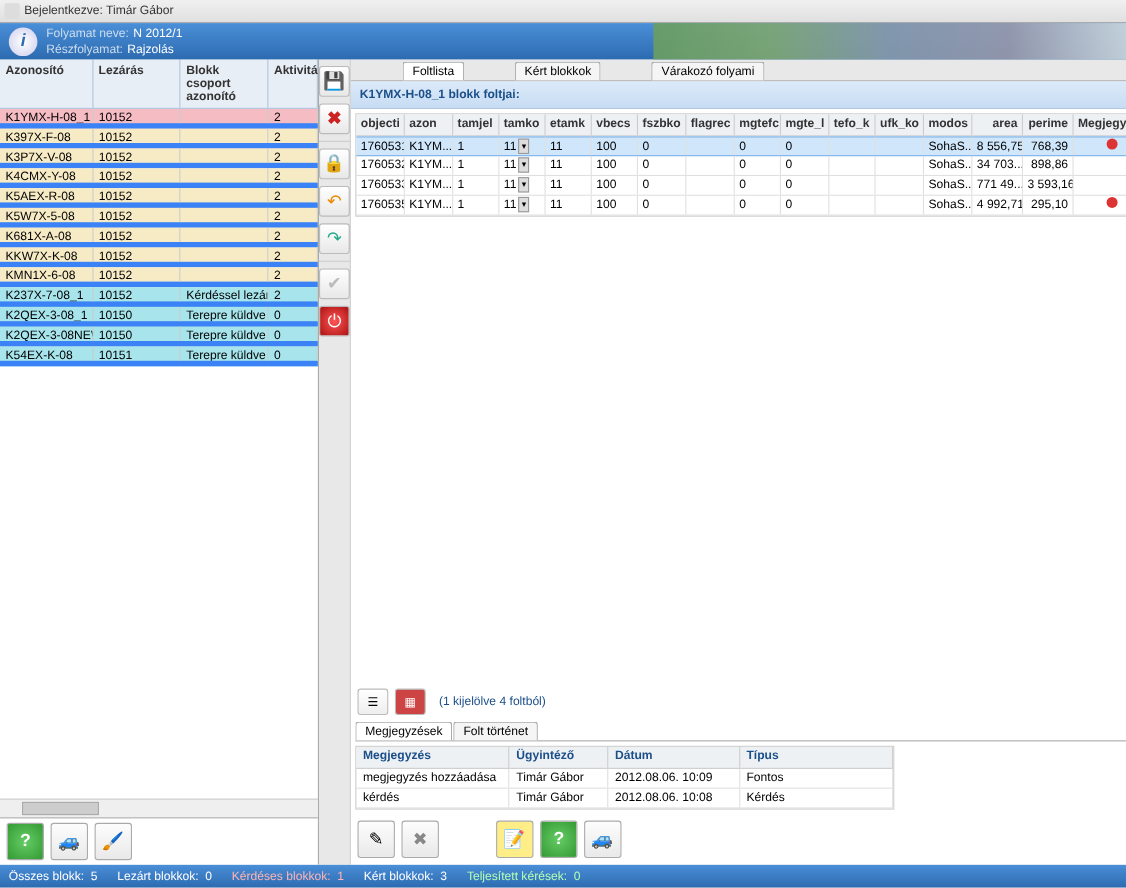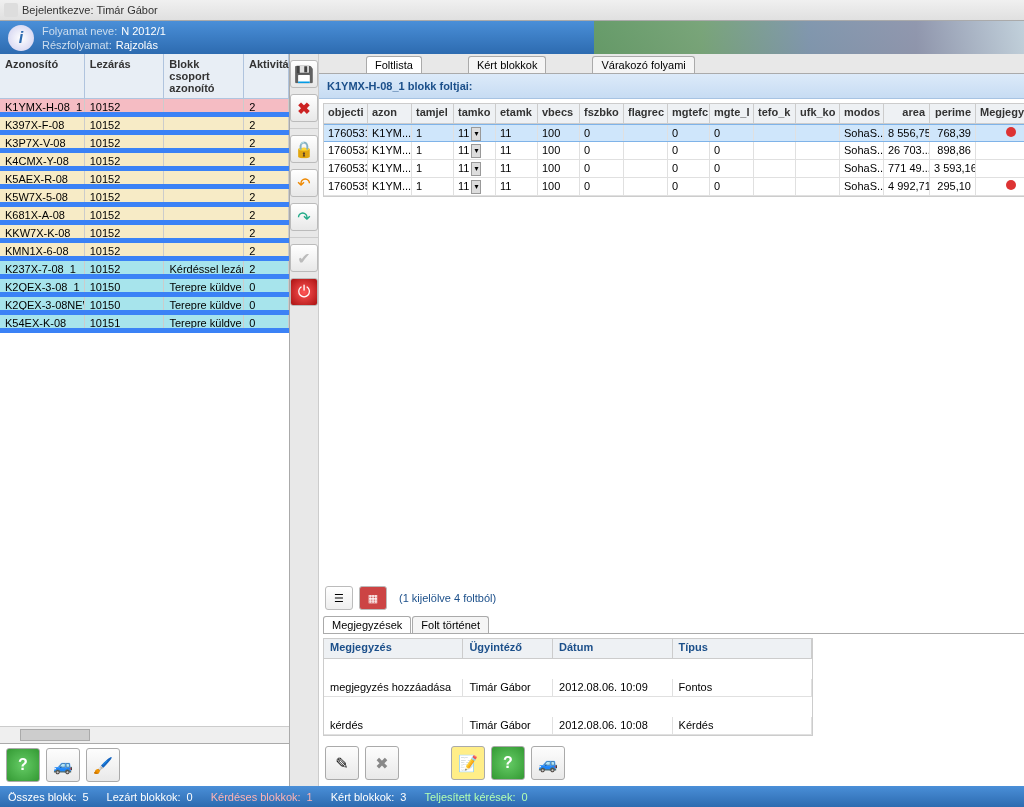--- a/index.html
+++ b/index.html
@@ -64,21 +64,21 @@
 .selection-bar .sbtn { width:28px; height:24px; border:1px solid #bbb; background:linear-gradient(#fff,#eee); border-radius:3px; display:flex; align-items:center; justify-content:center; }
 .selection-text { color:#1b4f8a; margin-left:6px; }
 
 .subtabs { display:flex; border-bottom:1px solid #aaa; margin:0 4px; }
 .subtab { padding:2px 8px; border:1px solid #aaa; border-bottom:none; background:#f5f5f5; border-radius:3px 3px 0 0; margin-right:1px; }
 .subtab.active { background:#fff; }
 
 .notes-grid { margin:4px; border:1px solid #ccc; width: 490px; }
 .notes-head { display:flex; background:#eef1f4; border-bottom:1px solid #ccc; height:20px; }
 .notes-head .nh { padding:2px 6px; border-right:1px solid #ccc; font-weight:bold; color:#1b4f8a; }
-.notes-body .nrow { display:flex; height:18px; border-bottom:1px solid #e0e0e0;margin-top:20px; }
+.notes-body .nrow { display:flex; height:18px; border-bottom:1px solid #e0e0e0; }
 .notes-body .nd { padding:0 6px; border-right:1px solid #e0e0e0; line-height:17px; }
 .n0{width:140px}.n1{width:90px}.n2{width:120px}.n3{width:140px}
 
 .right-bottom-tools { display:flex; gap:6px; margin:6px; align-items:center; }
 
 .statusbar { height:21px; background:linear-gradient(#4a8fd8,#2d6bb0); color:#fff; display:flex; align-items:center; padding:0 8px; gap:18px; font-size:11px; }
 .statusbar .seg { display:flex; gap:6px; }
 .statusbar .red { color:#ffb3b3; }
 .statusbar .green { color:#b3ffb3;justify-content:center; }
 
@@ -266,21 +266,21 @@
             <div class="gd c3">11<span class="dd">▾</span></div>
             <div class="gd c4">11</div>
             <div class="gd c5">100</div>
             <div class="gd c6">0</div>
             <div class="gd c7"></div>
             <div class="gd c8">0</div>
             <div class="gd c9">0</div>
             <div class="gd c10"></div>
             <div class="gd c11"></div>
             <div class="gd c12">SohaS...</div>
-            <div class="gd c13">26 703...</div>
+            <div class="gd c13">34 703...</div>
             <div class="gd c14">898,86</div>
             <div class="gd c15"></div>
           </div>
           <div class="grow">
             <div class="gd c0">1760533</div>
             <div class="gd c1">K1YM...</div>
             <div class="gd c2">1</div>
             <div class="gd c3">11<span class="dd">▾</span></div>
             <div class="gd c4">11</div>
             <div class="gd c5">100</div>

